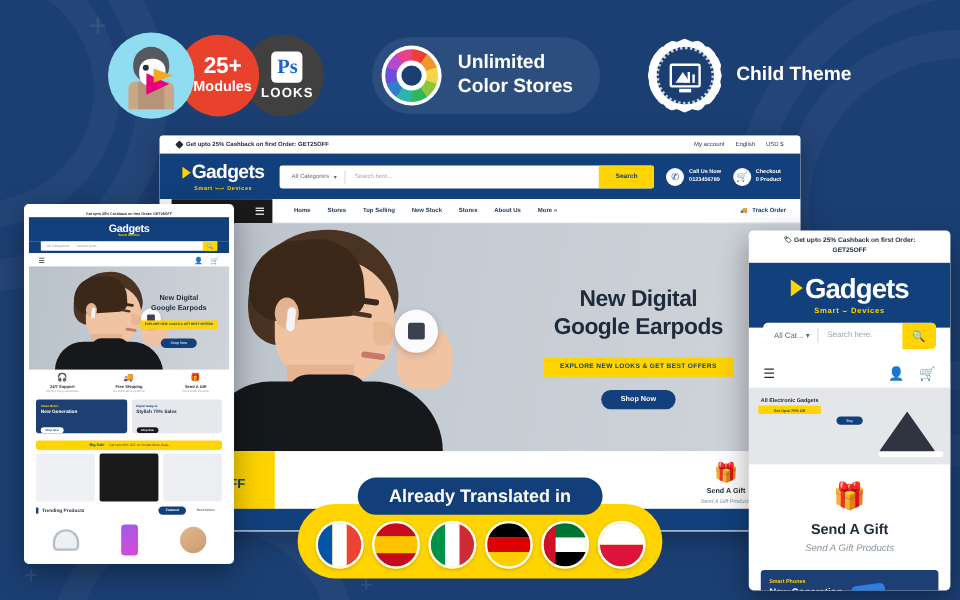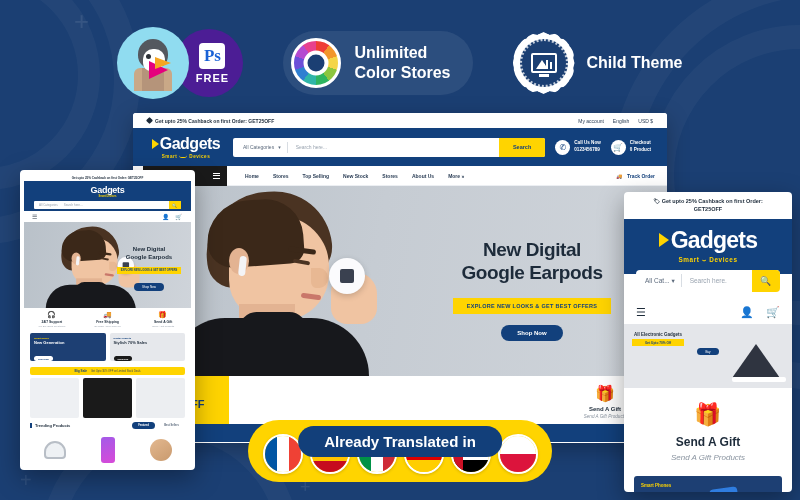--- a/index.html
+++ b/index.html
@@ -47,21 +47,21 @@
 
   .circ {
     border-radius: 50%;
     display: flex; align-items: center; justify-content: center;
     flex-direction: column;
     flex-shrink: 0;
   }
   .c-presta { width: 72px; height: 72px; background: #90dcf0; position: relative; z-index: 3; overflow: hidden; }
   .c-modules { width: 68px; height: 68px; background: #e8412c; margin-left: -14px; z-index: 2;
                color: #fff; text-align: center; }
-  .c-ps { width: 68px; height: 68px; background: #4c1d95; margin-left: -14px; z-index: 1;
+  .c-ps { width: 68px; height: 68px; background: #404040; margin-left: -14px; z-index: 1;
           color: #fff; text-align: center; }
   .c-modules .big { font-size: 19px; font-weight: bold; letter-spacing: -0.3px; line-height: 1; padding-left:6px;}
   .c-modules .small { font-size: 12px; font-weight: bold; line-height: 1.3; padding-left:6px;}
   .ps-box {
     width: 26px; height: 26px; border-radius: 4px; background: #fff; color: #1a62d6;
     display: flex; align-items: center; justify-content: center;
     font-size: 17px; font-weight: bold; font-family: "Liberation Serif", serif;
     margin-left: 6px;
   }
   .ps-free { font-size: 11px; font-weight: bold; letter-spacing: 1px; margin-top: 3px; margin-left:6px;}
@@ -286,21 +286,21 @@
   .m-gift { padding: 16px 0 14px; text-align:center; background:#fff;}
   .m-gift .ic { font-size:22px; color:#1d2b3a; line-height:1;}
   .m-gift .n { font-size:12px; font-weight:bold; color:#1d2b3a; margin-top:9px;}
   .m-gift .d { font-size:8px; color:#8a94a0; font-style:italic; margin-top:4px;}
   .m-last { margin: 0 10px; height:58px; background:#1d3f73; border-radius:3px; padding:7px; position:relative; overflow:hidden;}
   .m-last .t { font-size:4.5px; color:#ffd400; font-weight:bold;}
   .m-last .h { font-size:8px; color:#fff; font-weight:bold; margin-top:2px;}
   .phone1 { position:absolute; right:42px; top:12px; width:28px; height:46px; background:#2f7de0; border-radius:4px; transform:rotate(-8deg);}
 
   
-  .trans-wrap { position:absolute; left: 248px; bottom: 18px; width: 304px; height: 56px; }
+  .trans-wrap { position:absolute; left: 248px; bottom: 18px; width: 304px; height: 84px; }
   .trans-yellow {
     position:absolute; left:0; bottom:0; width:304px; height:62px; background:#ffd400; border-radius:34px;
     display:flex; align-items:center; justify-content:center; gap:7px; padding-top:6px;
   }
   .trans-label {
     position:absolute; left:50%; top:0; transform:translateX(-50%);
     background:#123f7a; color:#fff; border-radius:18px; padding:7px 26px;
     font-size:15px; font-weight:bold; white-space:nowrap; z-index:2;
   }
   .flag {
@@ -332,21 +332,25 @@
   <div class="bg-plus p2">+</div>
   <div class="bg-plus p3">+</div>
   <div class="bg-plus p4">+</div>
   <div class="bg-plus p5">+</div>
 
   <div class="badges">
 
     <div class="badge-group">
       <div class="circ c-ps">
         <div class="ps-box">Ps</div>
-        <div class="ps-free">FREE</div>
+        <div class="ps-free">LOOKS</div>
+      </div>
+      <div class="circ c-modules" style="order:-1">
+        <div class="big">25+</div>
+        <div class="small">Modules</div>
       </div>
       <div class="circ c-presta" style="order:-2">
         <div class="bird">
           <div class="head"></div>
             <div class="body"></div>
             <div class="body2"></div>
           <div class="face"></div>
             <div class="scarf"></div>
             <div class="beak"></div>
             <div class="eye"></div>

